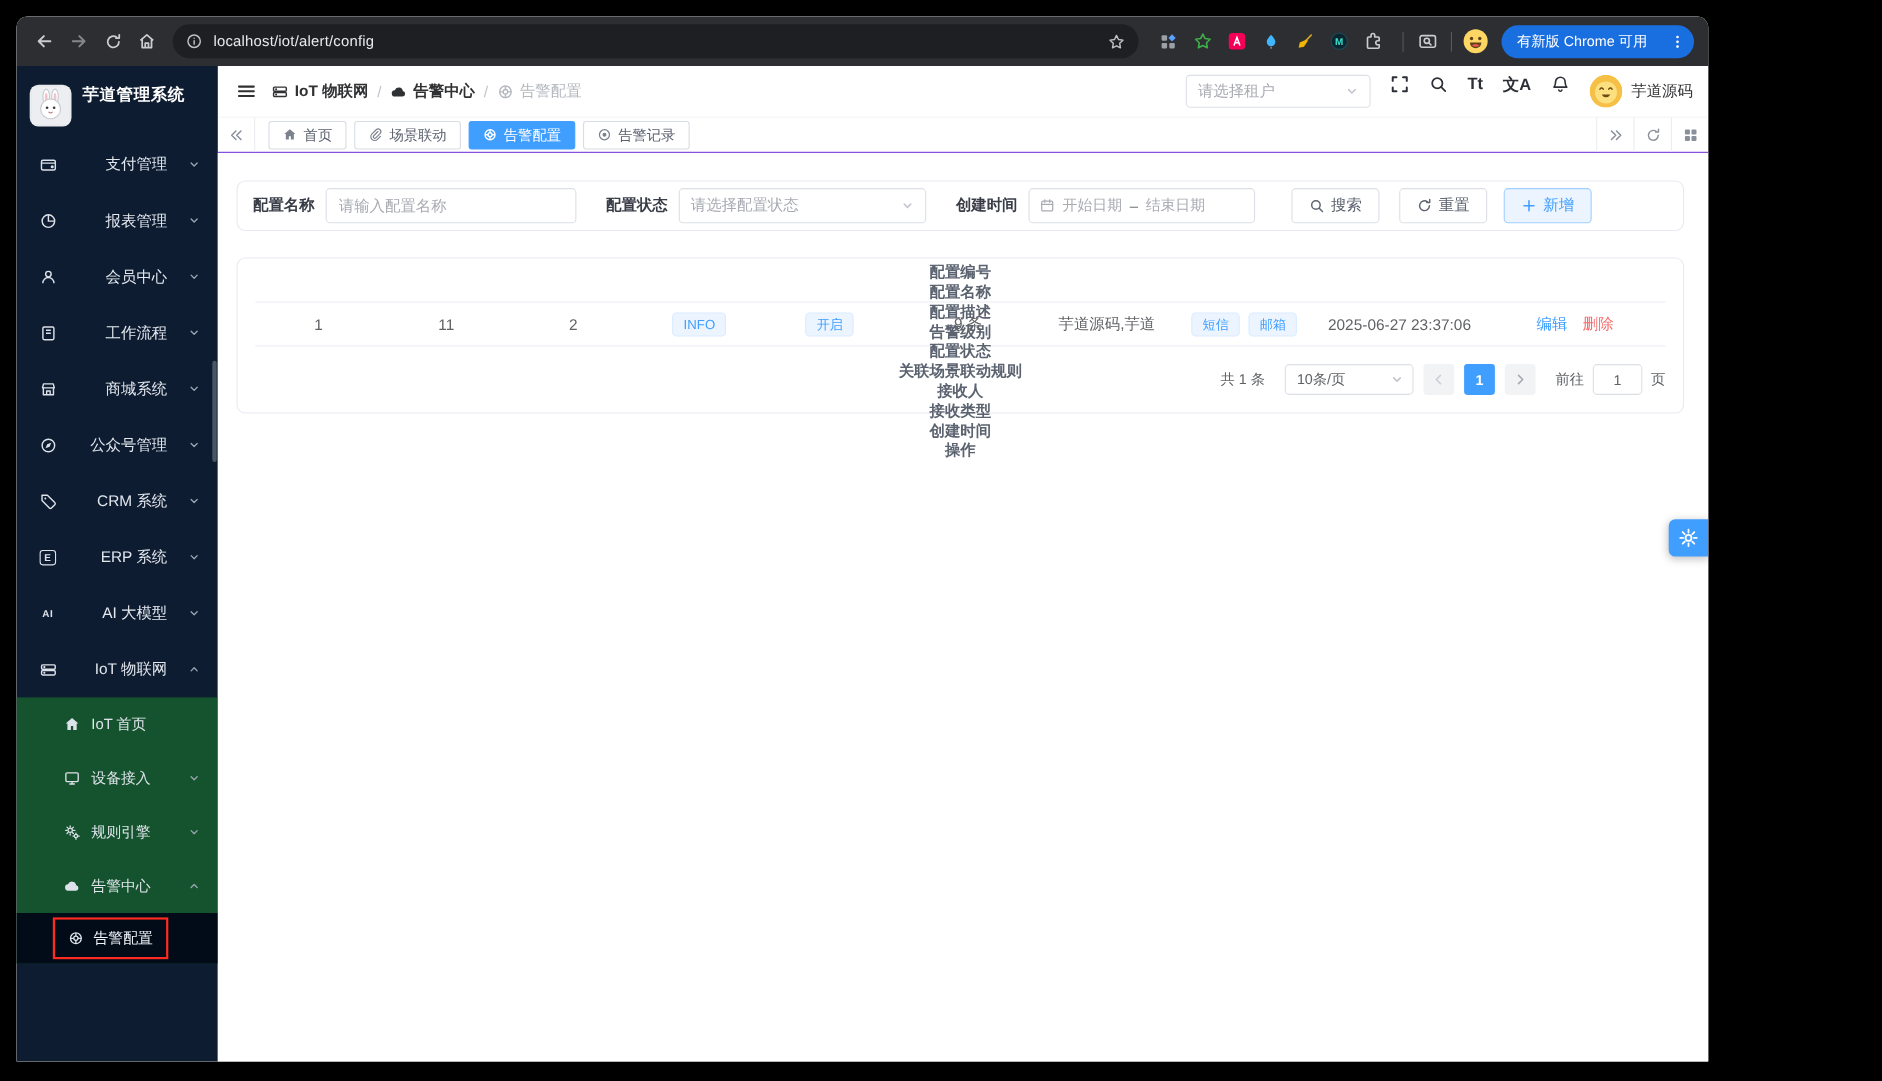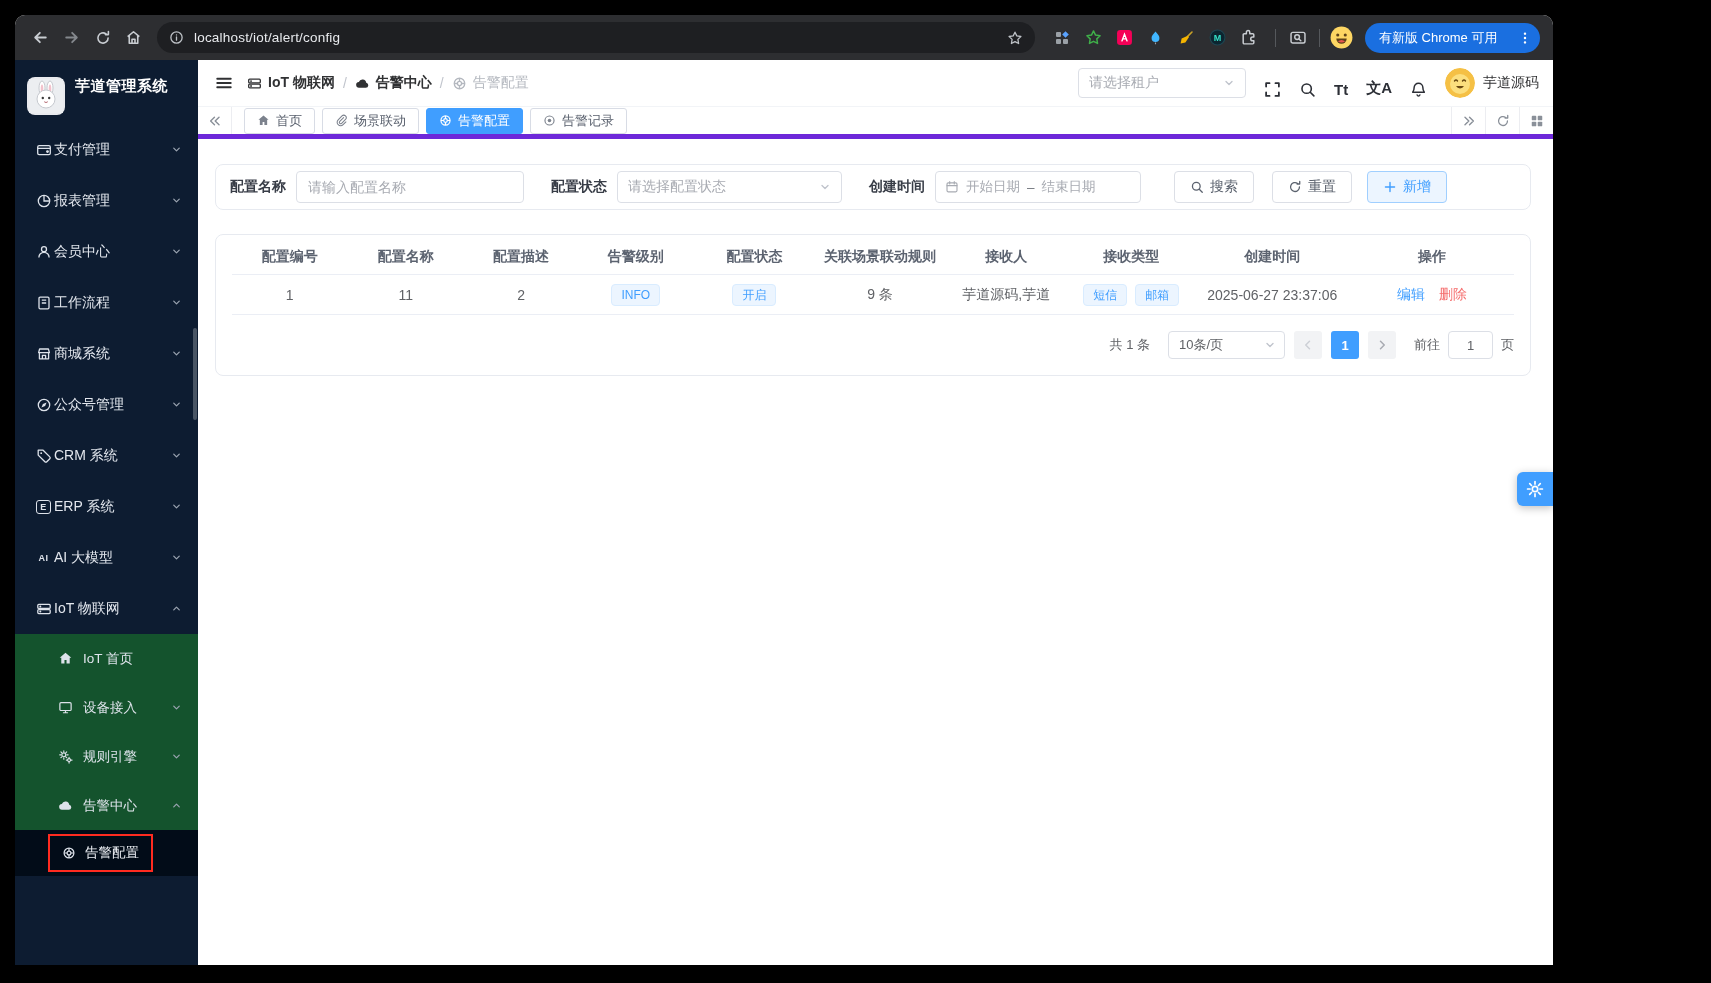--- a/index.html
+++ b/index.html
@@ -29,22 +29,22 @@
   
   .app { flex:1; display:flex; min-height:0; }
 
   
   .sidebar { width:183px; background:#0d1c31; flex-shrink:0; position:relative; color:#dfe4ec; }
   .logo-row { height:56px; display:flex; align-items:flex-start; gap:10px; padding:17px 12px; }
   .logo-img { width:38px; height:38px; border-radius:8px; background:#e9eaee; overflow:hidden;
               display:flex; align-items:center; justify-content:center; flex-shrink:0; }
   .logo-title { font-size:15px; font-weight:700; color:#fff; letter-spacing:.5px; }
   .menu { padding-top:8px; }
-  .m-item { height:51px; display:flex; align-items:center; gap:2px; padding:0 16px 0 20px;
-            font-size:14px; color:#e3e7ee; cursor:pointer; }
+  .m-item { height:51px; display:flex; align-items:center; gap:19px; padding:0 16px 0 20px;
+            font-size:14px; color:#e3e7ee; cursor:pointer;text-align:right; }
   .m-ic { width:17px; display:flex; justify-content:center; color:#dde2ea; flex-shrink:0; }
   .m-label { flex:1; white-space:nowrap; }
   .m-chev { color:#9aa3b0; display:flex; }
   .txt-icon { font-size:9px; font-weight:700; letter-spacing:.5px; }
   .txt-icon.boxed { border:1.3px solid currentColor; border-radius:3px; width:15px; height:14px;
                     display:flex; align-items:center; justify-content:center; }
   .submenu { background:#14532d; }
   .s-item { height:49px; display:flex; align-items:center; gap:9px; padding:0 16px 0 42px;
             font-size:14px; color:#dfe4ec; cursor:pointer; }
   .s-item .m-label { font-size:13.5px; }
@@ -56,31 +56,31 @@
 
   
   .main { flex:1; display:flex; flex-direction:column; background:#fff; min-width:0; }
   .topbar { height:47px; display:flex; align-items:center; gap:14px; padding:0 14px 0 17px;
             border-bottom:1px solid #f2f4f7; flex-shrink:0; }
   .burger { color:#303133; display:flex; }
   .crumbs { display:flex; align-items:center; gap:8px; font-size:14px; }
   .crumb { display:flex; align-items:center; gap:6px; color:#303133; font-weight:700; }
   .crumb.muted { color:#b4b8bf; font-weight:400; }
   .crumb-sep { color:#c0c4cc; font-weight:400; }
-  .top-right { margin-left:auto; display:flex; align-items:flex-end; gap:18px; }
+  .top-right { margin-left:auto; display:flex; align-items:flex-start; gap:18px; }
   .tenant { width:168px; height:30px; border:1px solid #dcdfe6; border-radius:4px; display:flex;
             align-items:center; padding:0 10px; color:#a8abb2; font-size:14px; gap:6px; }
   .tenant .ph { flex:1; }
   .hd-ic { color:#2c2f36; display:flex; align-items:center; font-size:15px; font-weight:700; }
   .avatar-wrap { display:flex; align-items:center; gap:8px; }
   .avatar { width:30px; height:30px; border-radius:50%; overflow:hidden; display:flex; }
   .uname { font-size:14px; color:#303133; white-space:nowrap; }
 
   
-  .tabbar { height:32px; border-bottom:5px solid #6d28d9; display:flex; align-items:stretch; flex-shrink:0; }
+  .tabbar { height:32px; border-bottom:1px solid #6d28d9; display:flex; align-items:stretch; flex-shrink:0; }
   .tab-edge { width:34px; display:flex; align-items:center; justify-content:center; color:#8a9099; }
   .tab-edge.l { border-right:1px solid #ecedf1; }
   .tab-edge.r { border-left:1px solid #ecedf1; }
   .tabs { flex:1; display:flex; align-items:center; gap:7px; padding:0 12px; }
   .tab { height:26px; border:1px solid #d8dce5; border-radius:3px; background:#fff;
          display:inline-flex; align-items:center; gap:6px; padding:0 12px; font-size:13px; color:#5a616e;
          cursor:pointer; white-space:nowrap; }
   .tab .t-ic { display:flex; color:#7c828d; }
   .tab.active { background:#409eff; border-color:#409eff; color:#fff; }
   .tab.active .t-ic { color:#fff; }
@@ -101,21 +101,21 @@
   .f-date .dash { color:#6b7078; }
   .gap27 { margin-left:27px; } .gap33 { margin-left:33px; } .gap18 { margin-left:18px; } .gap15 { margin-left:15px; }
   .btn { height:32px; border:1px solid #dcdfe6; border-radius:4px; background:#fff; color:#5b626e;
          font-size:14px; display:inline-flex; align-items:center; gap:6px; padding:0 15px;
          cursor:pointer; font-family:inherit; white-space:nowrap; }
   .btn .b-ic { display:flex; }
   .btn.add { background:#ecf5ff; border-color:#a0cfff; color:#409eff; }
 
   .table-card { margin:24px 22px 0 17px; border:1px solid #e7eaf0; border-radius:8px;
                 padding:4px 16px 16px; }
-  .t-head { display:flex; height:36px; align-items:center; border-bottom:1px solid #ebeef5; }
+  .t-head { display:flex; height:36px; align-items:center; border-bottom:1px solid #ebeef5;flex-direction:column; }
   .t-row  { display:flex; height:40px; align-items:center; border-bottom:1px solid #ebeef5; color:#606266; }
   .t-col { text-align:center; font-size:14px; display:flex; align-items:center; justify-content:center; gap:8px; }
   .t-head .t-col { color:#5c6370; font-weight:700; }
   .c0{width:9%} .c1{width:9.1%} .c2{width:8.9%} .c3{width:9%} .c4{width:9.5%}
   .c5{width:10.1%} .c6{width:9.6%} .c7{width:9.9%} .c8{width:12.1%} .c9{width:12.8%}
   .badge { display:inline-block; padding:0 9px; height:22px; line-height:20px; border:1px solid #d9ecff;
            background:#ecf5ff; color:#409eff; border-radius:4px; font-size:12px; }
   .link-edit { color:#409eff; cursor:pointer; }
   .link-del { color:#f56c6c; cursor:pointer; margin-left:6px; }
 

